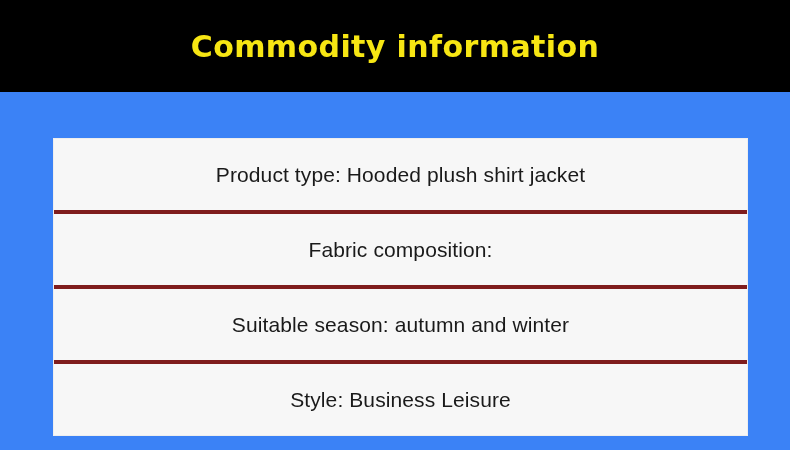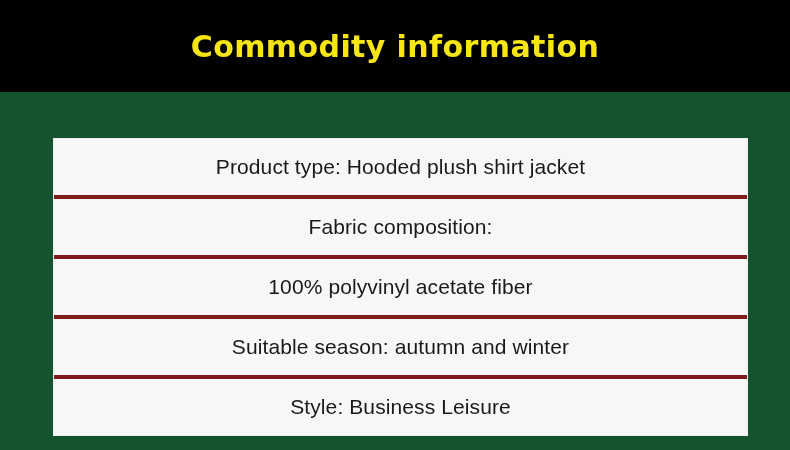--- a/index.html
+++ b/index.html
@@ -10,21 +10,21 @@
     width: 790px;
     height: 450px;
     background: #ffffff;
     font-family: "Liberation Sans", sans-serif;
     overflow: hidden;
   }
   #page {
     position: relative;
     width: 790px;
     height: 450px;
-    background: #14532d;
+    background: #3b82f6;
   }
 
   
   #title-banner {
     position: absolute;
     left: 0;
     top: 0;
     width: 790px;
     height: 92px;
     background: #000000;
@@ -93,23 +93,20 @@
   <div id="info-table">
 
     <div class="info-row">
       <span class="info-row-text">Product type: Hooded plush shirt jacket</span>
     </div>
 
     <div class="info-row">
       <span class="info-row-text">Fabric composition:</span>
     </div>
 
-    <div class="info-row">
-      <span class="info-row-text">100% polyvinyl acetate fiber</span>
-    </div>
 
 
     <div class="info-row">
       <span class="info-row-text">Suitable season: autumn and winter</span>
     </div>
 
     <div class="info-row">
       <span class="info-row-text">Style: Business Leisure</span>
     </div>
 

